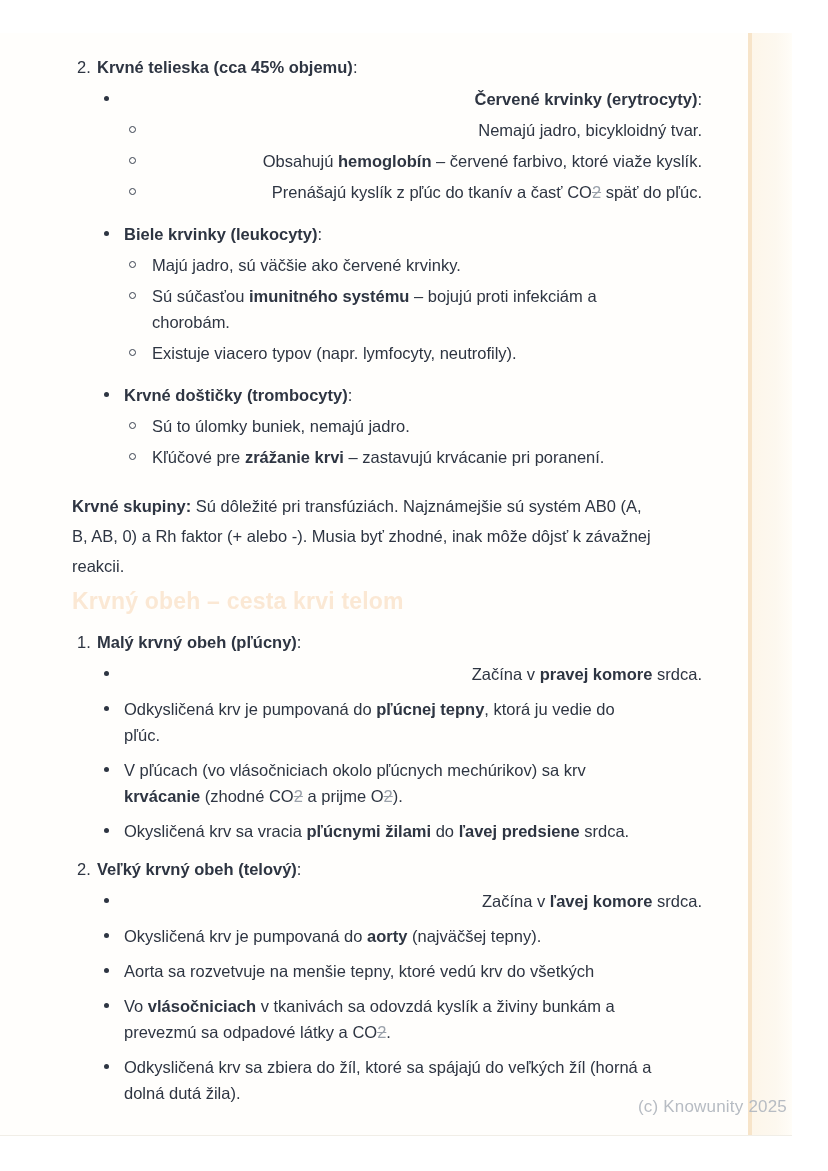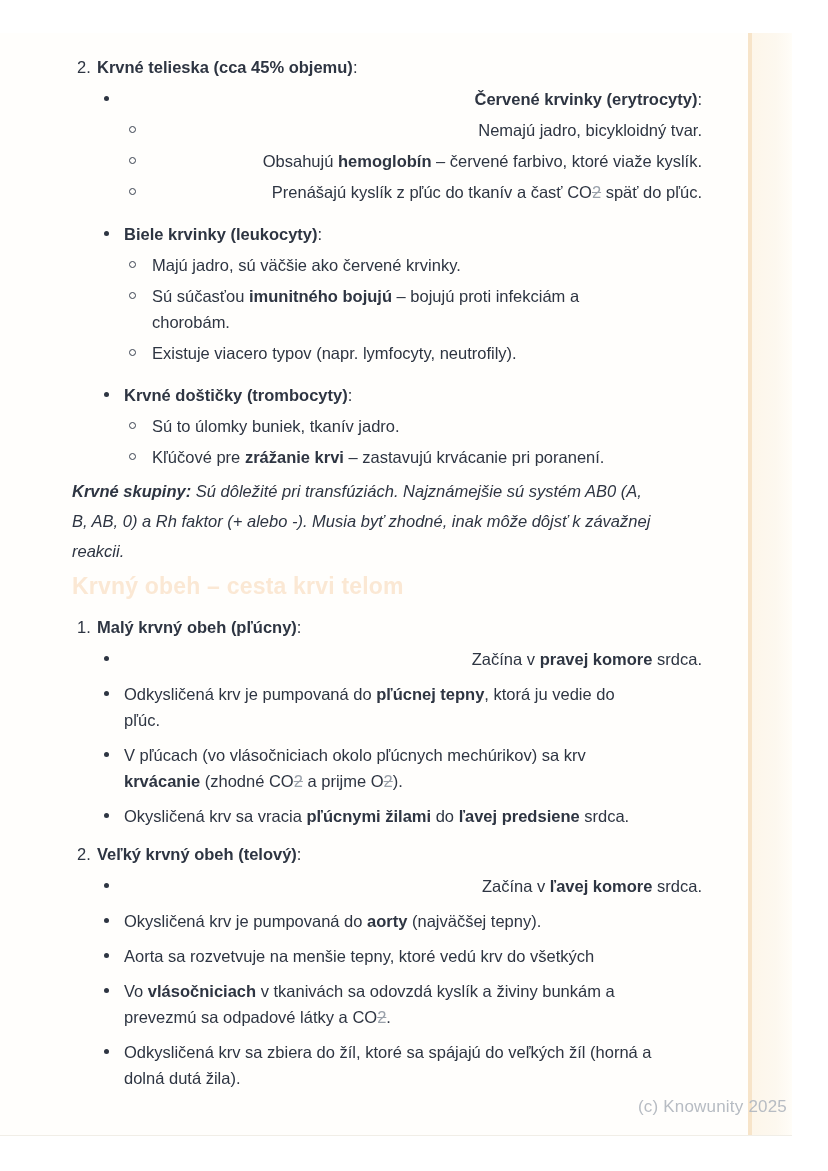--- a/index.html
+++ b/index.html
@@ -23,21 +23,21 @@
     color:#2e3542;font-size:16.5px;line-height:26px;
   }
   .b{font-weight:bold;}
   .strike{color:#9aa1aa;text-decoration:line-through;}
   .line{white-space:nowrap;}
   .h2{
     margin-top:4px;margin-bottom:7px;
     font-size:23px;line-height:32px;font-weight:bold;
     color:#fbe8d4;letter-spacing:.2px;white-space:nowrap;
   }
-  .para{margin-top:6px;line-height:30px;font-style:italic;}
+  .para{margin-top:21px;line-height:30px;}
   .ol-item{display:grid;grid-template-columns:25px 1fr;margin-top:12px;}
   .ol-num{padding-left:5px;}
   .li1{position:relative;padding-left:27px;margin-top:16px;}
   .li1.plain{margin-top:9px;}
   .ol-title + .li1{margin-top:6px;text-align:right;}
   .li2{position:relative;padding-left:28px;margin-top:5px;}
   .dot{
     position:absolute;left:7px;top:10px;width:5px;height:5px;
     border-radius:50%;background:#2e3542;
   }
@@ -80,34 +80,34 @@
             </div>
             <div class="li1">
               <span class="dot"></span>
               <div class="line"><span class="b">Biele krvinky (leukocyty)</span><span>:</span></div>
               <div class="li2">
                 <span class="circ"></span>
                 <div class="line"><span>Majú jadro, sú väčšie ako červené krvinky.</span></div>
               </div>
               <div class="li2">
                 <span class="circ"></span>
-                <div class="line"><span>Sú súčasťou </span><span class="b">imunitného bojujú</span><span> – bojujú proti infekciám a</span></div>
+                <div class="line"><span>Sú súčasťou </span><span class="b">imunitného systému</span><span> – bojujú proti infekciám a</span></div>
                 <div class="line"><span>chorobám.</span></div>
               </div>
               <div class="li2">
                 <span class="circ"></span>
                 <div class="line"><span>Existuje viacero typov (napr. lymfocyty, neutrofily).</span></div>
               </div>
             </div>
             <div class="li1">
               <span class="dot"></span>
               <div class="line"><span class="b">Krvné doštičky (trombocyty)</span><span>:</span></div>
               <div class="li2">
                 <span class="circ"></span>
-                <div class="line"><span>Sú to úlomky buniek, tkanív jadro.</span></div>
+                <div class="line"><span>Sú to úlomky buniek, nemajú jadro.</span></div>
               </div>
               <div class="li2">
                 <span class="circ"></span>
                 <div class="line"><span>Kľúčové pre </span><span class="b">zrážanie krvi</span><span> – zastavujú krvácanie pri poranení.</span></div>
               </div>
             </div>
           </div>
         </div>
         <div class="para">
           <div class="line"><span class="b">Krvné skupiny:</span><span> Sú dôležité pri transfúziách. Najznámejšie sú systém AB0 (A,</span></div>

